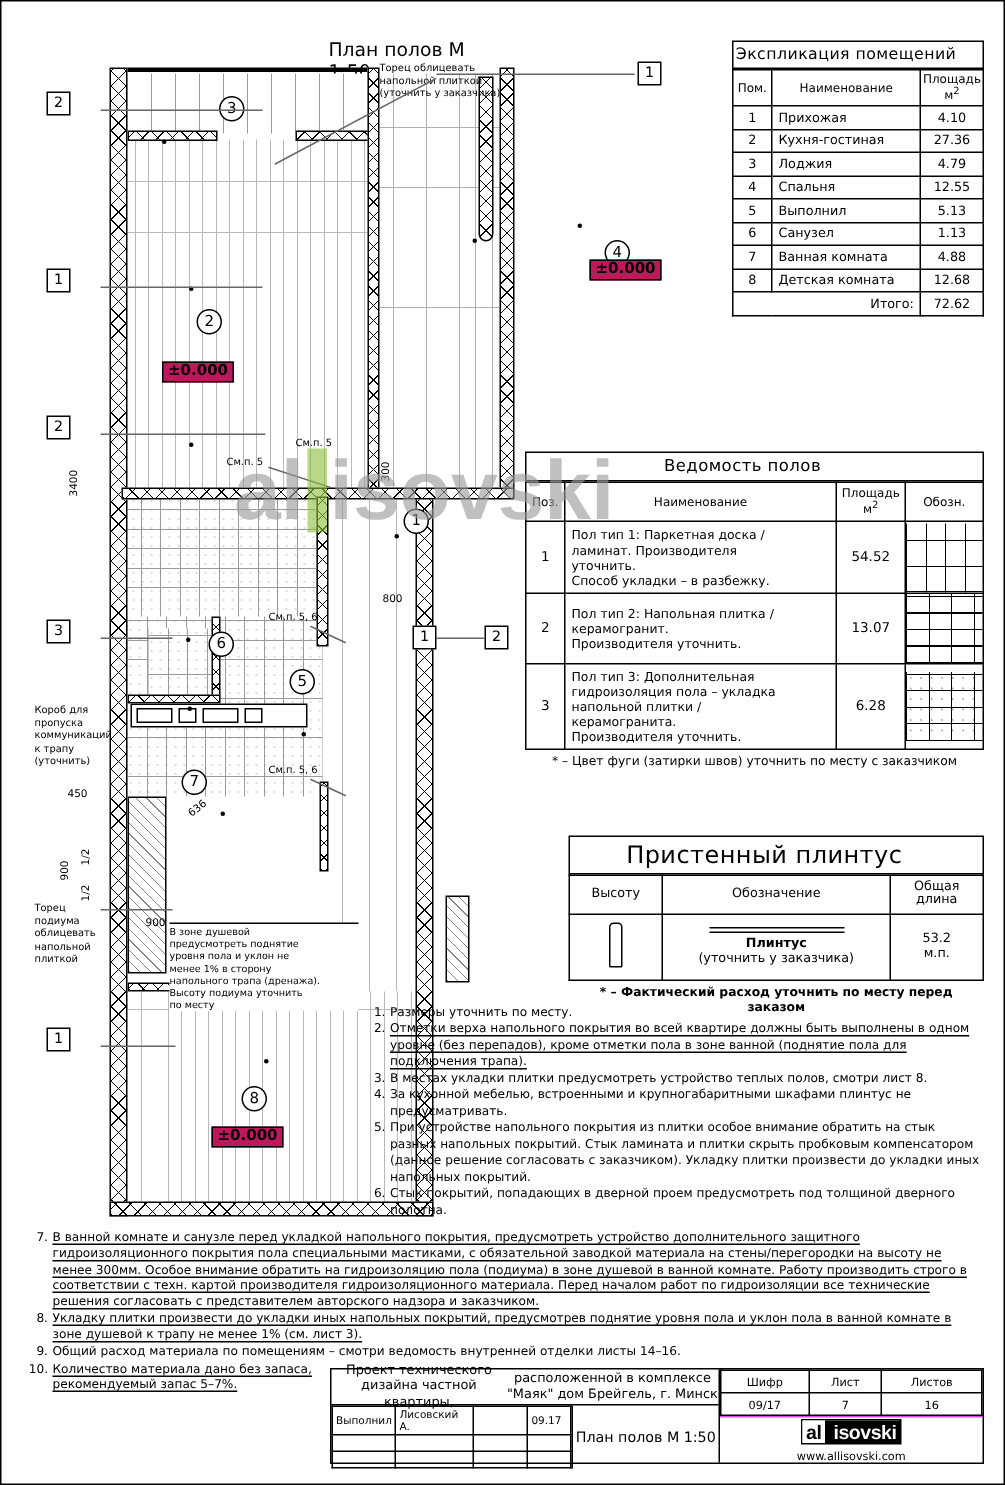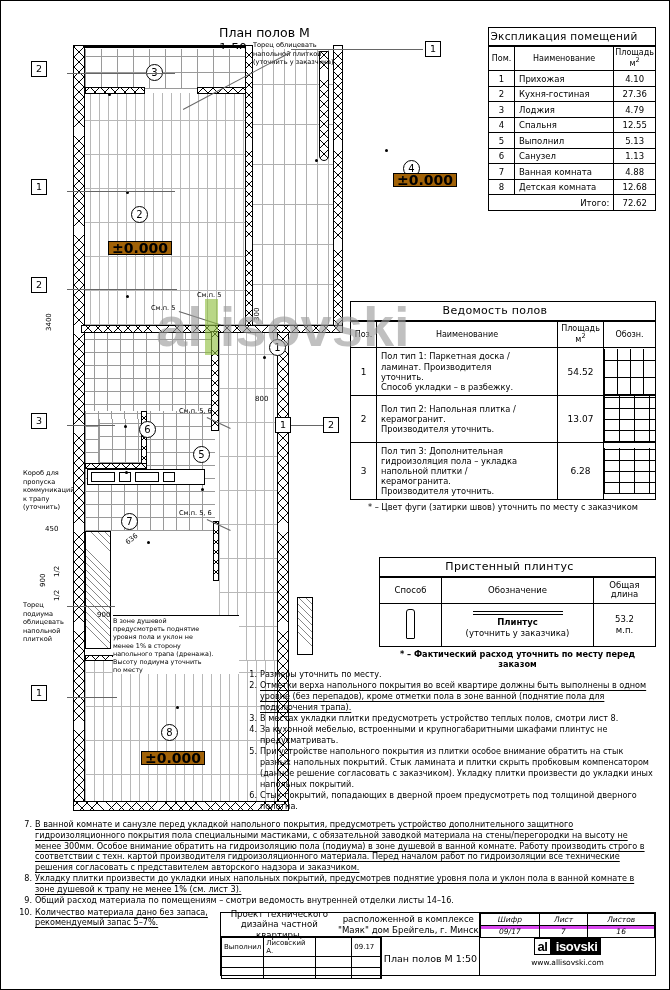--- a/index.html
+++ b/index.html
@@ -53,21 +53,21 @@
   .sw3 { background:
       repeating-linear-gradient(90deg, #000 0 0.7px, transparent 0.7px 15px),
       repeating-linear-gradient(0deg, #000 0 0.7px, transparent 0.7px 11px),
       radial-gradient(circle at 3px 4px, #999 0.6px, transparent 0.7px);
       background-size:auto, auto, 7px 7px;
       background-color:#fff; }
   .foot-note { font-size:8.2px; text-align:center; padding:3px 6px 1px; line-height:1.2; }
 
   
   #plinth { position:absolute; left:378px; top:556px; width:277px; }
-  #plinth .tbl-title { font-size:11px; }
+  #plinth .tbl-title { font-size:16px; }
   #plinth table { font-size:8.5px; }
   #plinth th { text-align:center; font-size:8.5px; line-height:1.1; padding:3px 1px; }
   .p-cut { width:62px; text-align:center; padding:5px 0; }
   .p-desig { text-align:center; padding:4px; line-height:1.25; }
   .p-len { width:62px; text-align:center; line-height:1.25; }
   .plinth-glyph {
     display:inline-block; width:9px; height:30px; border:1px solid #000;
     border-radius:3px 3px 1px 1px;
   }
   .plinth-bar { width:90px; height:0; border-top:1.3px solid #000;
@@ -90,41 +90,41 @@
   .tb-proj { height:24px; border-bottom:1px solid #000; display:flex;
              justify-content:center; align-items:center;
              text-align:center; font-size:8.6px; line-height:1.2; }
   .tb-grid { flex:1; display:flex; }
   .tb-signs { width:160px; }
   .tb-signs table { height:100%; font-size:7px; }
   .tb-signs td { height:11px; }
   .tb-sheetname { flex:1; display:flex; align-items:center; justify-content:center;
                   border-left:1px solid #000; font-size:9.5px; }
   .tb-right { flex:1; display:flex; flex-direction:column; border-left:1.2px solid #000; }
-  .tb-codes { height:16px; border-bottom:4px solid #d946ef;font-style:italic; }
+  .tb-codes { height:32px; border-bottom:1px solid #d946ef; }
   .tb-codes table { height:100%; font-size:7.5px; text-align:center; }
   .tb-logo { flex:1; display:flex; flex-direction:column; align-items:center;
              justify-content:center; gap:3px; }
 
   .logo-box { display:flex; align-items:stretch; border:1.6px solid #000; }
   .logo-a { background:#fff; color:#000; font-weight:bold; padding:0 2px; }
   .logo-bar { background:#000; width:4px; }
   .logo-b { background:#000; color:#fff; font-weight:bold; padding:0 2px; }
   .logo-txt { font-size:13px; letter-spacing:-0.3px; font-family:"Liberation Sans", sans-serif; }
   .logo-url { font-size:7.5px; }
 
   
   #plan { position:absolute; left:0; top:0; width:340px; height:905px; }
   #plan-title { position:absolute; left:218px; top:24px; font-size:12.5px; }
 
   .bubble { position:absolute; width:17px; height:17px; border:1.1px solid #000;
             border-radius:50%; background:#fff; font-size:10px; text-align:center;
             line-height:15px; }
-  .lvl { position:absolute; border:1px solid #000; background:#a16207;
-         font-size:14px; padding:0 3px; line-height:12px; font-weight:bold; }
+  .lvl { position:absolute; border:1px solid #000; background:#be185d;
+         font-size:10px; padding:0 3px; line-height:12px; font-weight:bold; }
   .ftag { position:absolute; width:16px; height:16px; border:1px solid #000;
           background:#fff; font-size:9.5px; text-align:center; line-height:14px; }
   .anno { position:absolute; font-size:6.6px; line-height:1.3; }
   .dim  { position:absolute; font-size:7px; }
   .dim.vert { transform:rotate(-90deg); transform-origin:left top; white-space:nowrap; }
   .notebox { position:absolute; font-size:6.4px; line-height:1.28; background:#fff;
              border-top:0.8px solid #000; padding-top:1px; }
 
   
   .fill { position:absolute; }
@@ -411,21 +411,21 @@
     </tbody>
       </table>
     <div class="foot-note">* – Цвет фуги (затирки швов) уточнить по месту с заказчиком</div>
   </div>
 
   <div id="plinth">
     <div class="tbl-title">Пристенный плинтус</div>
     <table>
       <tbody>
           <tr>
-        <th class="p-cut">Способ</th>
+        <th class="p-cut">Высоту</th>
         <th>Обозначение</th>
         <th class="p-len" style="white-space:pre-line">Общая
 длина</th>
       </tr>
       <tr>
         <td class="p-cut">
           <span class="plinth-glyph"></span>
         </td>
         <td class="p-desig">
           <div class="plinth-bar"></div>

